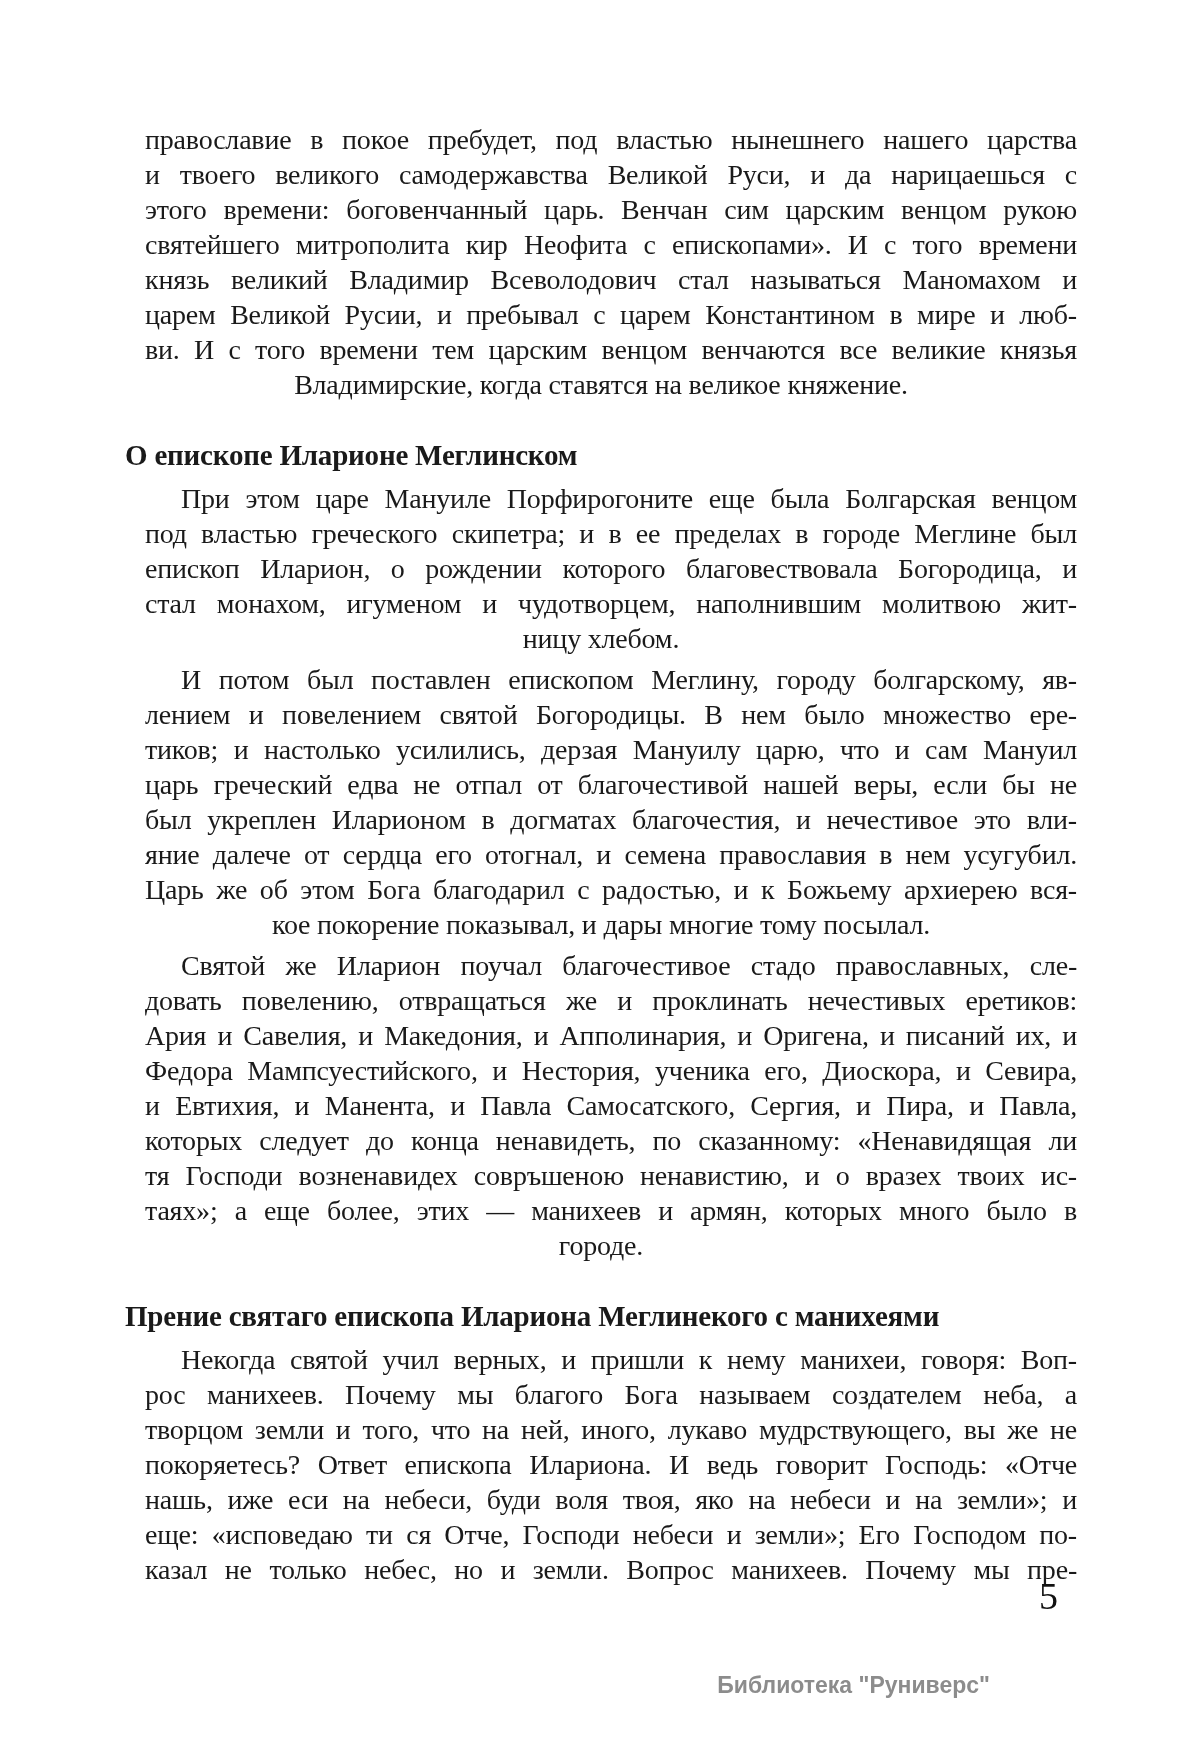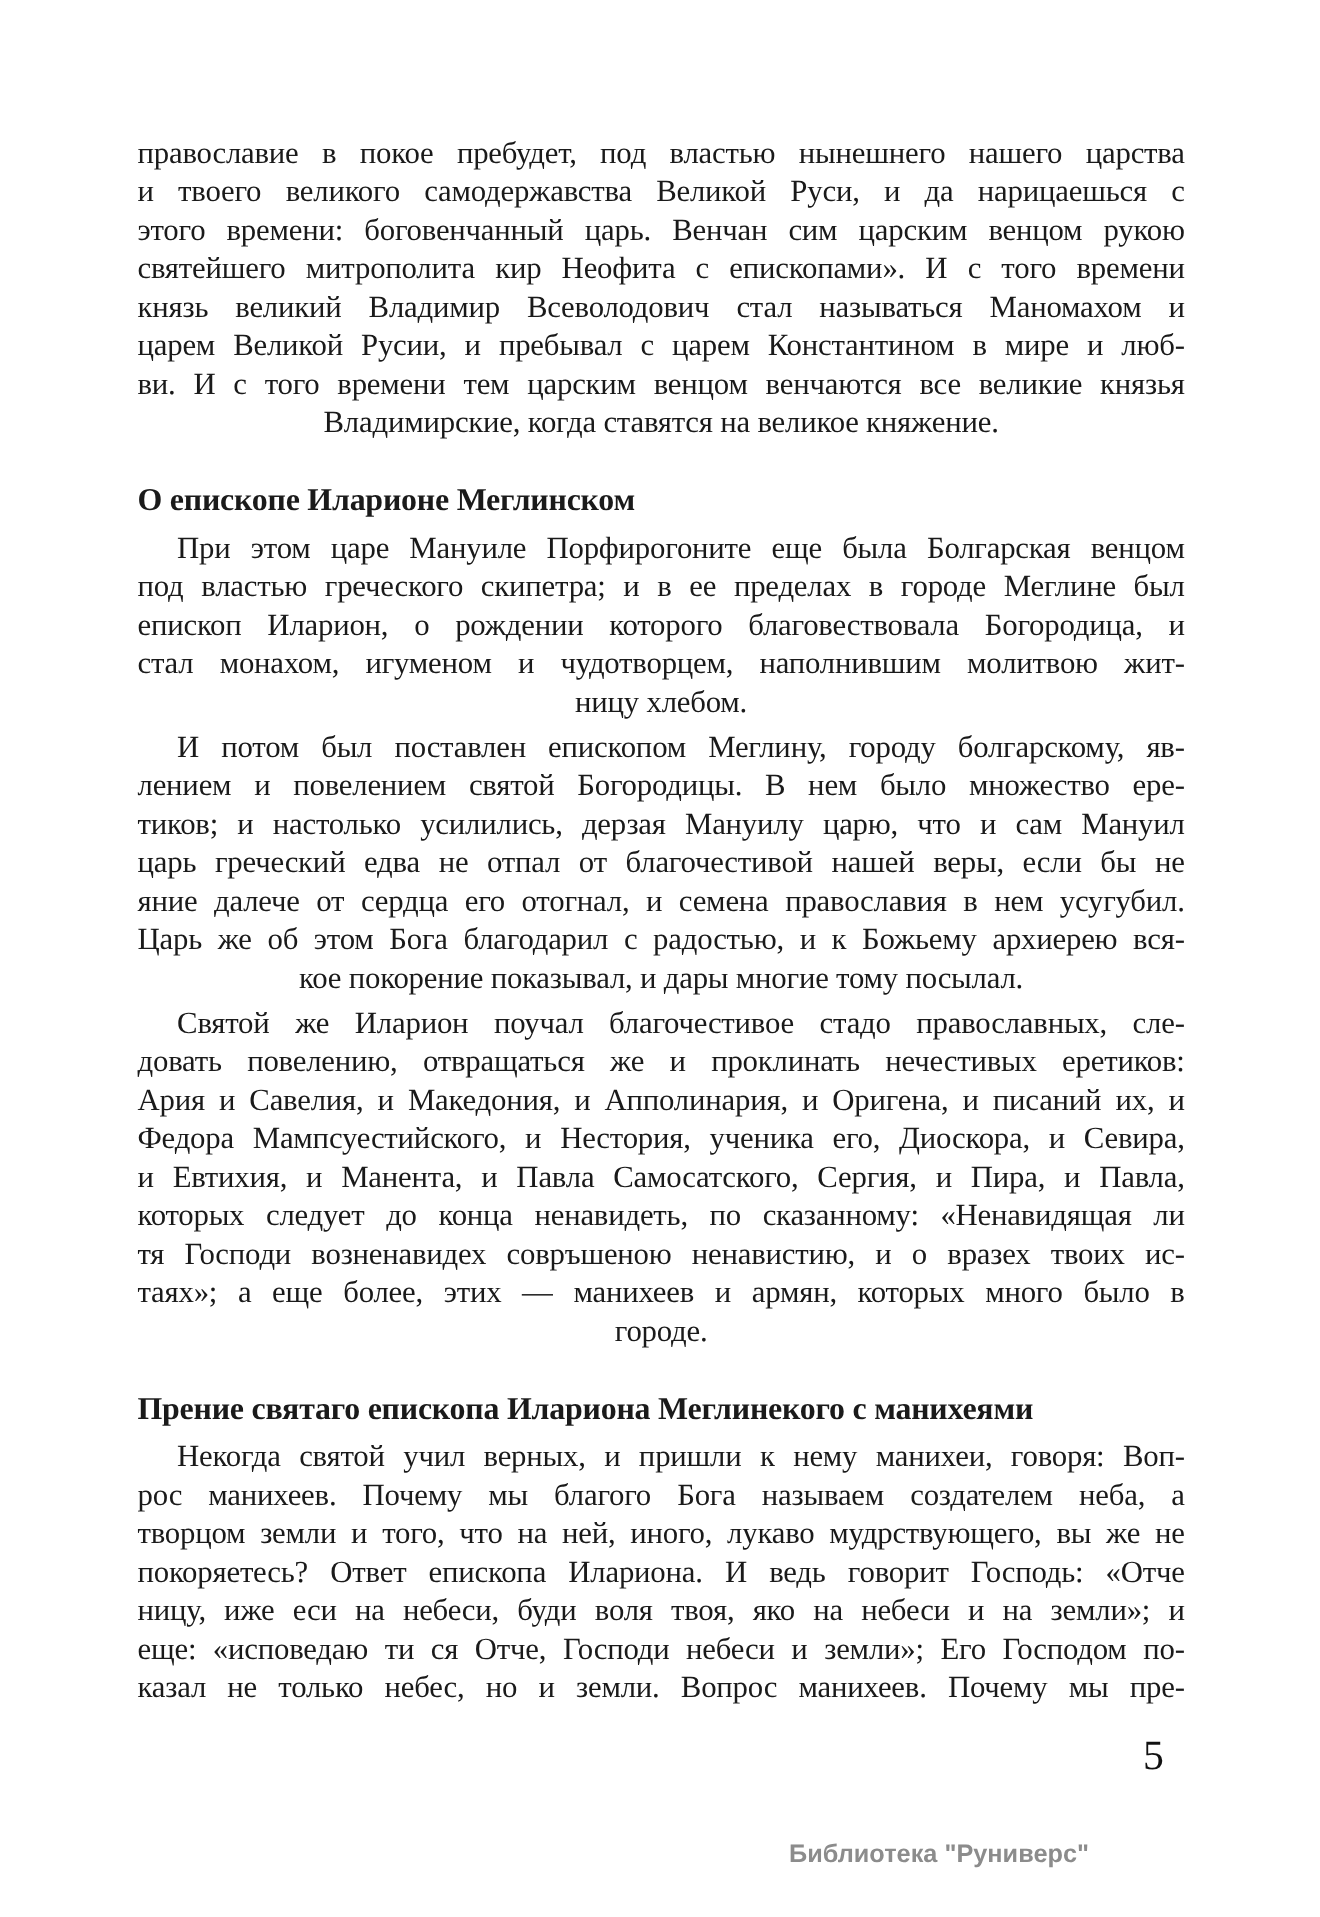--- a/index.html
+++ b/index.html
@@ -29,20 +29,21 @@
   .line {
     font-size: 28px;
     line-height: 35px;
     letter-spacing: -0.2px;
     white-space: normal;
     text-align: center;
   }
   .line.just {
     text-align: justify;
     text-align-last: justify;
+    margin-left: 20px;
   }
   .line.indent {
     text-indent: 36px;
   }
   .b {
     font-weight: normal;
   }
   .heading {
     font-size: 29px;
     line-height: 35px;
@@ -89,20 +90,21 @@
         <div class="line just"><span>под властью греческого скипетра; и в ее пределах в городе Меглине был</span></div>
         <div class="line just"><span>епископ Иларион, о рождении которого благовествовала Богородица, и</span></div>
         <div class="line just"><span>стал монахом, игуменом и чудотворцем, наполнившим молитвою жит-</span></div>
         <div class="line"><span>ницу хлебом.</span></div>
       </div>
       <div class="paragraph">
         <div class="line just indent"><span>И потом был поставлен епископом Меглину, городу болгарскому, яв-</span></div>
         <div class="line just"><span>лением и повелением святой Богородицы. В нем было множество ере-</span></div>
         <div class="line just"><span>тиков; и настолько усилились, дерзая Мануилу царю, что и сам Мануил</span></div>
         <div class="line just"><span>царь греческий едва не отпал от благочестивой нашей веры, если бы не</span></div>
+        <div class="line just"><span>был укреплен Иларионом в догматах благочестия, и нечестивое это вли-</span></div>
         <div class="line just"><span>яние далече от сердца его отогнал, и семена православия в нем усугубил.</span></div>
         <div class="line just"><span>Царь же об этом Бога благодарил с радостью, и к Божьему архиерею вся-</span></div>
         <div class="line"><span>кое покорение показывал, и дары многие тому посылал.</span></div>
       </div>
       <div class="paragraph">
         <div class="line just indent"><span>Святой же Иларион поучал благочестивое стадо православных, сле-</span></div>
         <div class="line just"><span>довать повелению, отвращаться же и проклинать нечестивых еретиков:</span></div>
         <div class="line just"><span>Ария и Савелия, и Македония, и Апполинария, и Оригена, и писаний их, и</span></div>
         <div class="line just"><span>Федора Мампсуестийского, и Нестория, ученика его, Диоскора, и Севира,</span></div>
         <div class="line just"><span>и Евтихия, и Манента, и Павла Самосатского, Сергия, и Пира, и Павла,</span></div>
@@ -110,20 +112,20 @@
         <div class="line just"><span>тя Господи возненавидех совръшеною ненавистию, и о вразех твоих ис-</span></div>
         <div class="line just"><span>таях»; а еще более, этих — манихеев и армян, которых много было в</span></div>
         <div class="line"><span>городе.</span></div>
       </div>
       <div class="heading">Прение святаго епископа Илариона Меглинекого с манихеями</div>
       <div class="paragraph">
         <div class="line just indent"><span>Некогда святой учил верных, и пришли к нему манихеи, говоря: </span><span class="b">Воп-</span></div>
         <div class="line just"><span class="b">рос манихеев.</span><span> Почему мы благого Бога называем создателем неба, а</span></div>
         <div class="line just"><span>творцом земли и того, что на ней, иного, лукаво мудрствующего, вы же не</span></div>
         <div class="line just"><span>покоряетесь? </span><span class="b">Ответ епископа Илариона.</span><span> И ведь говорит Господь: «Отче</span></div>
-        <div class="line just"><span>ницу, иже еси на небеси, буди воля твоя, яко на небеси и на земли»; и</span></div>
+        <div class="line just"><span>нашь, иже еси на небеси, буди воля твоя, яко на небеси и на земли»; и</span></div>
         <div class="line just"><span>еще: «исповедаю ти ся Отче, Господи небеси и земли»; Его Господом по-</span></div>
         <div class="line just"><span>казал не только небес, но и земли. </span><span class="b">Вопрос манихеев.</span><span> Почему мы пре-</span></div>
       </div>
     </div>
   <div class="page-number">5</div>
   <div class="watermark">Библиотека "Руниверс"</div>
 </div>
 
 </body></html>

